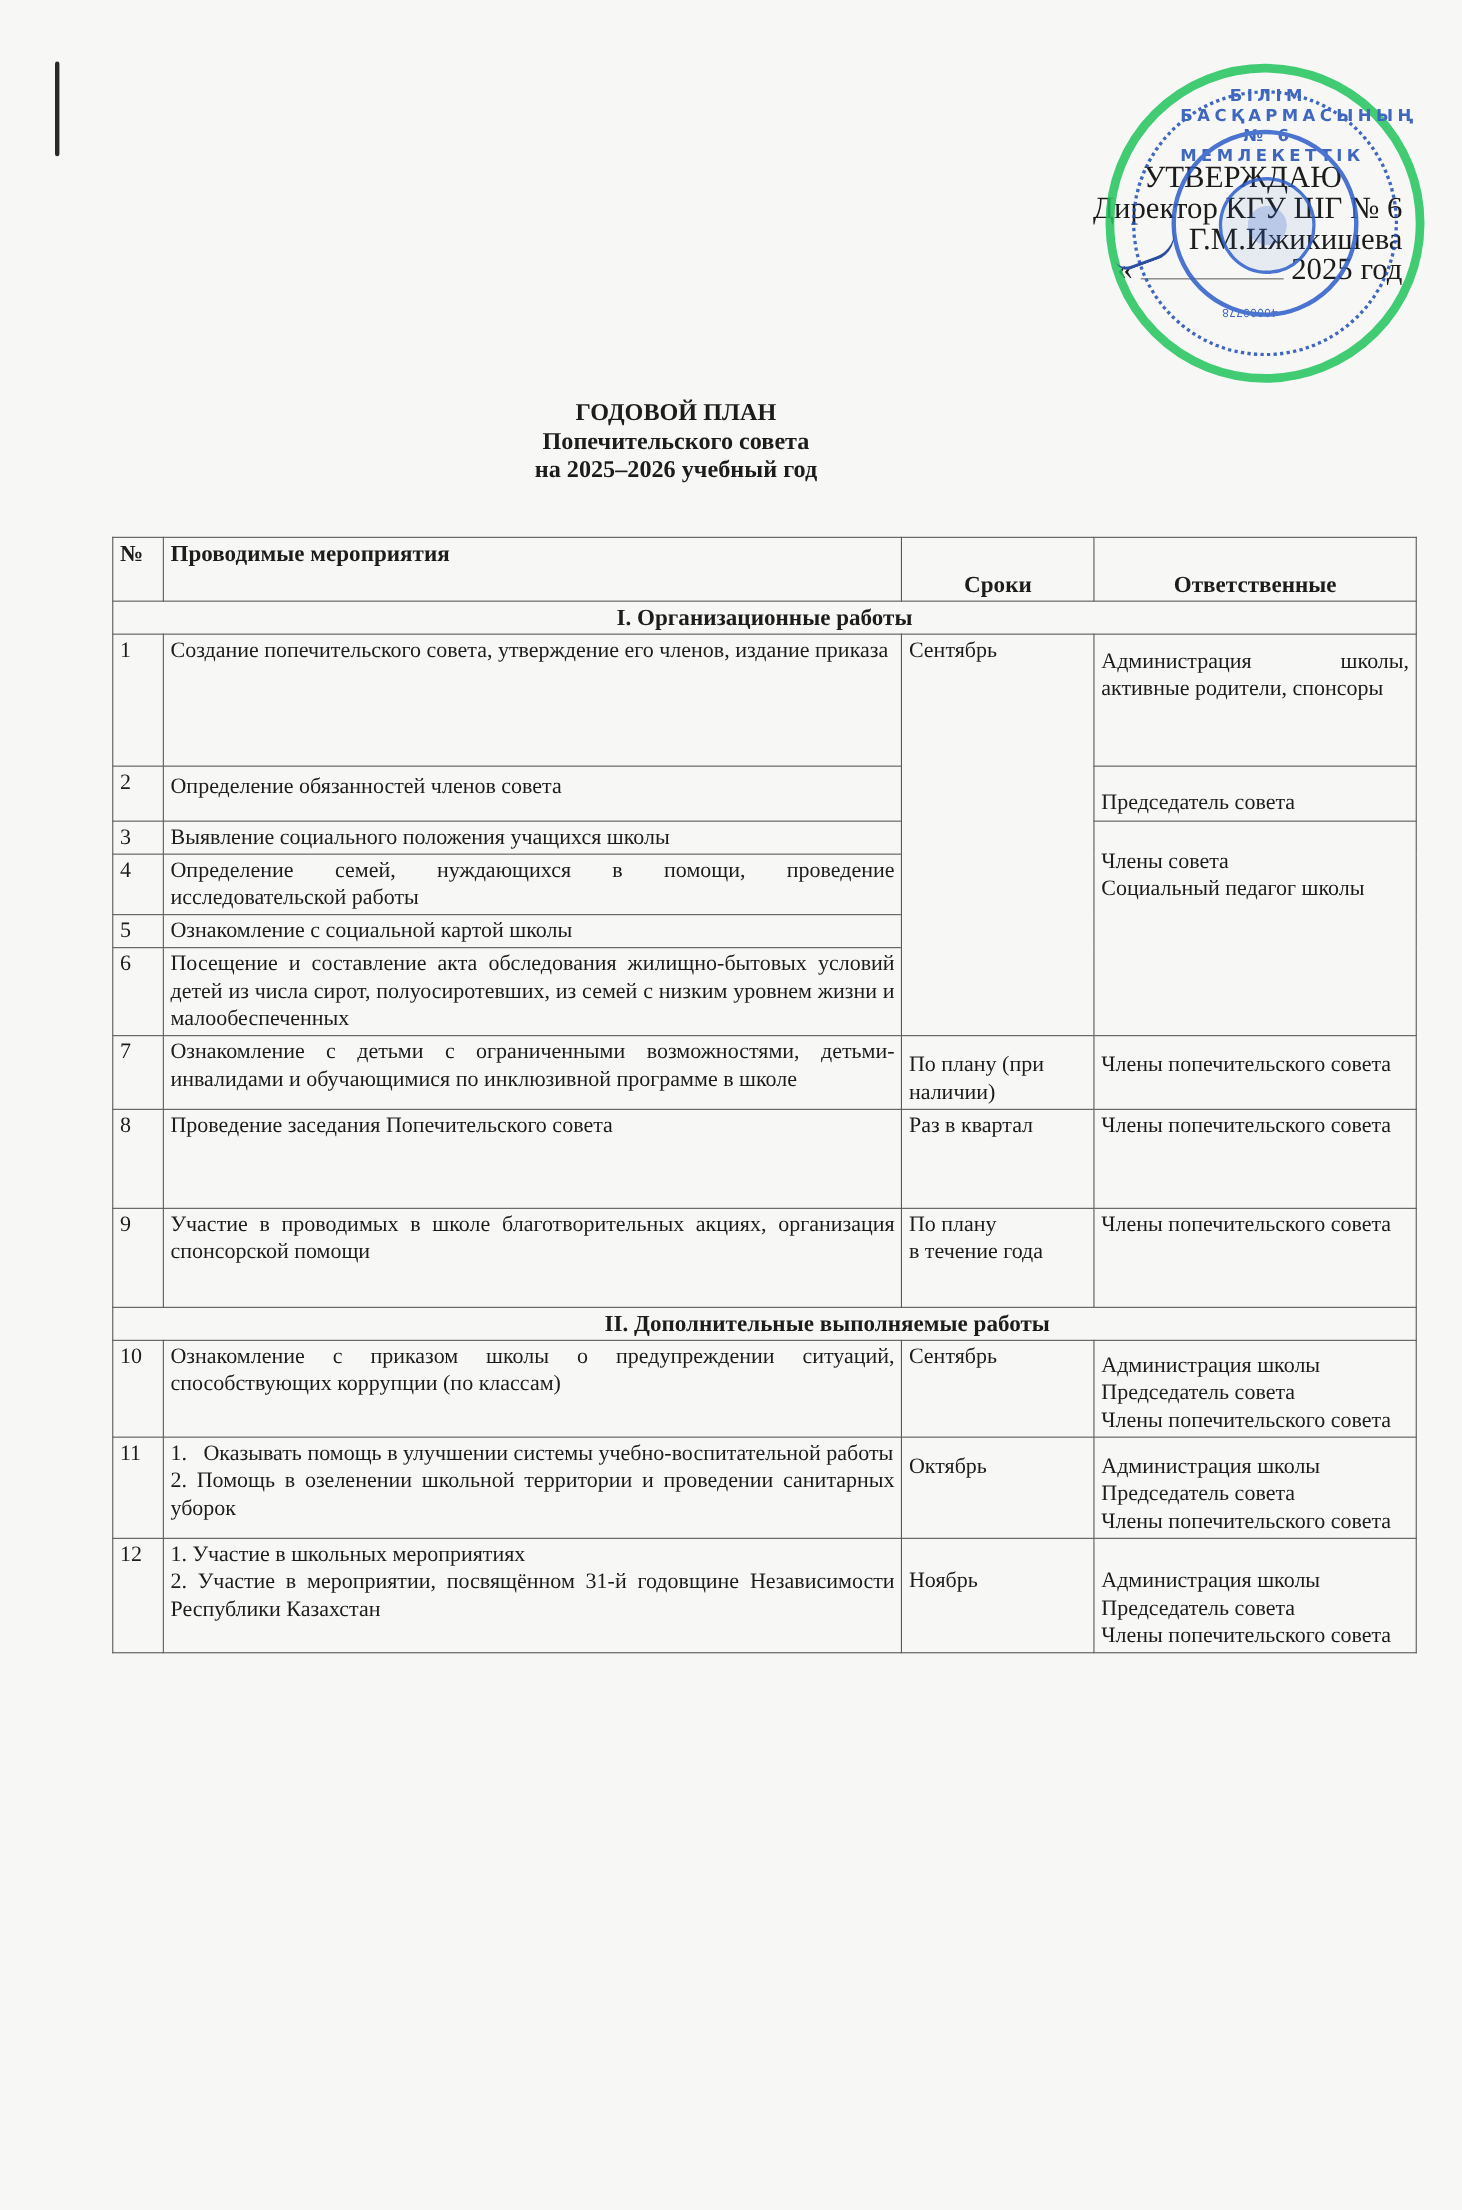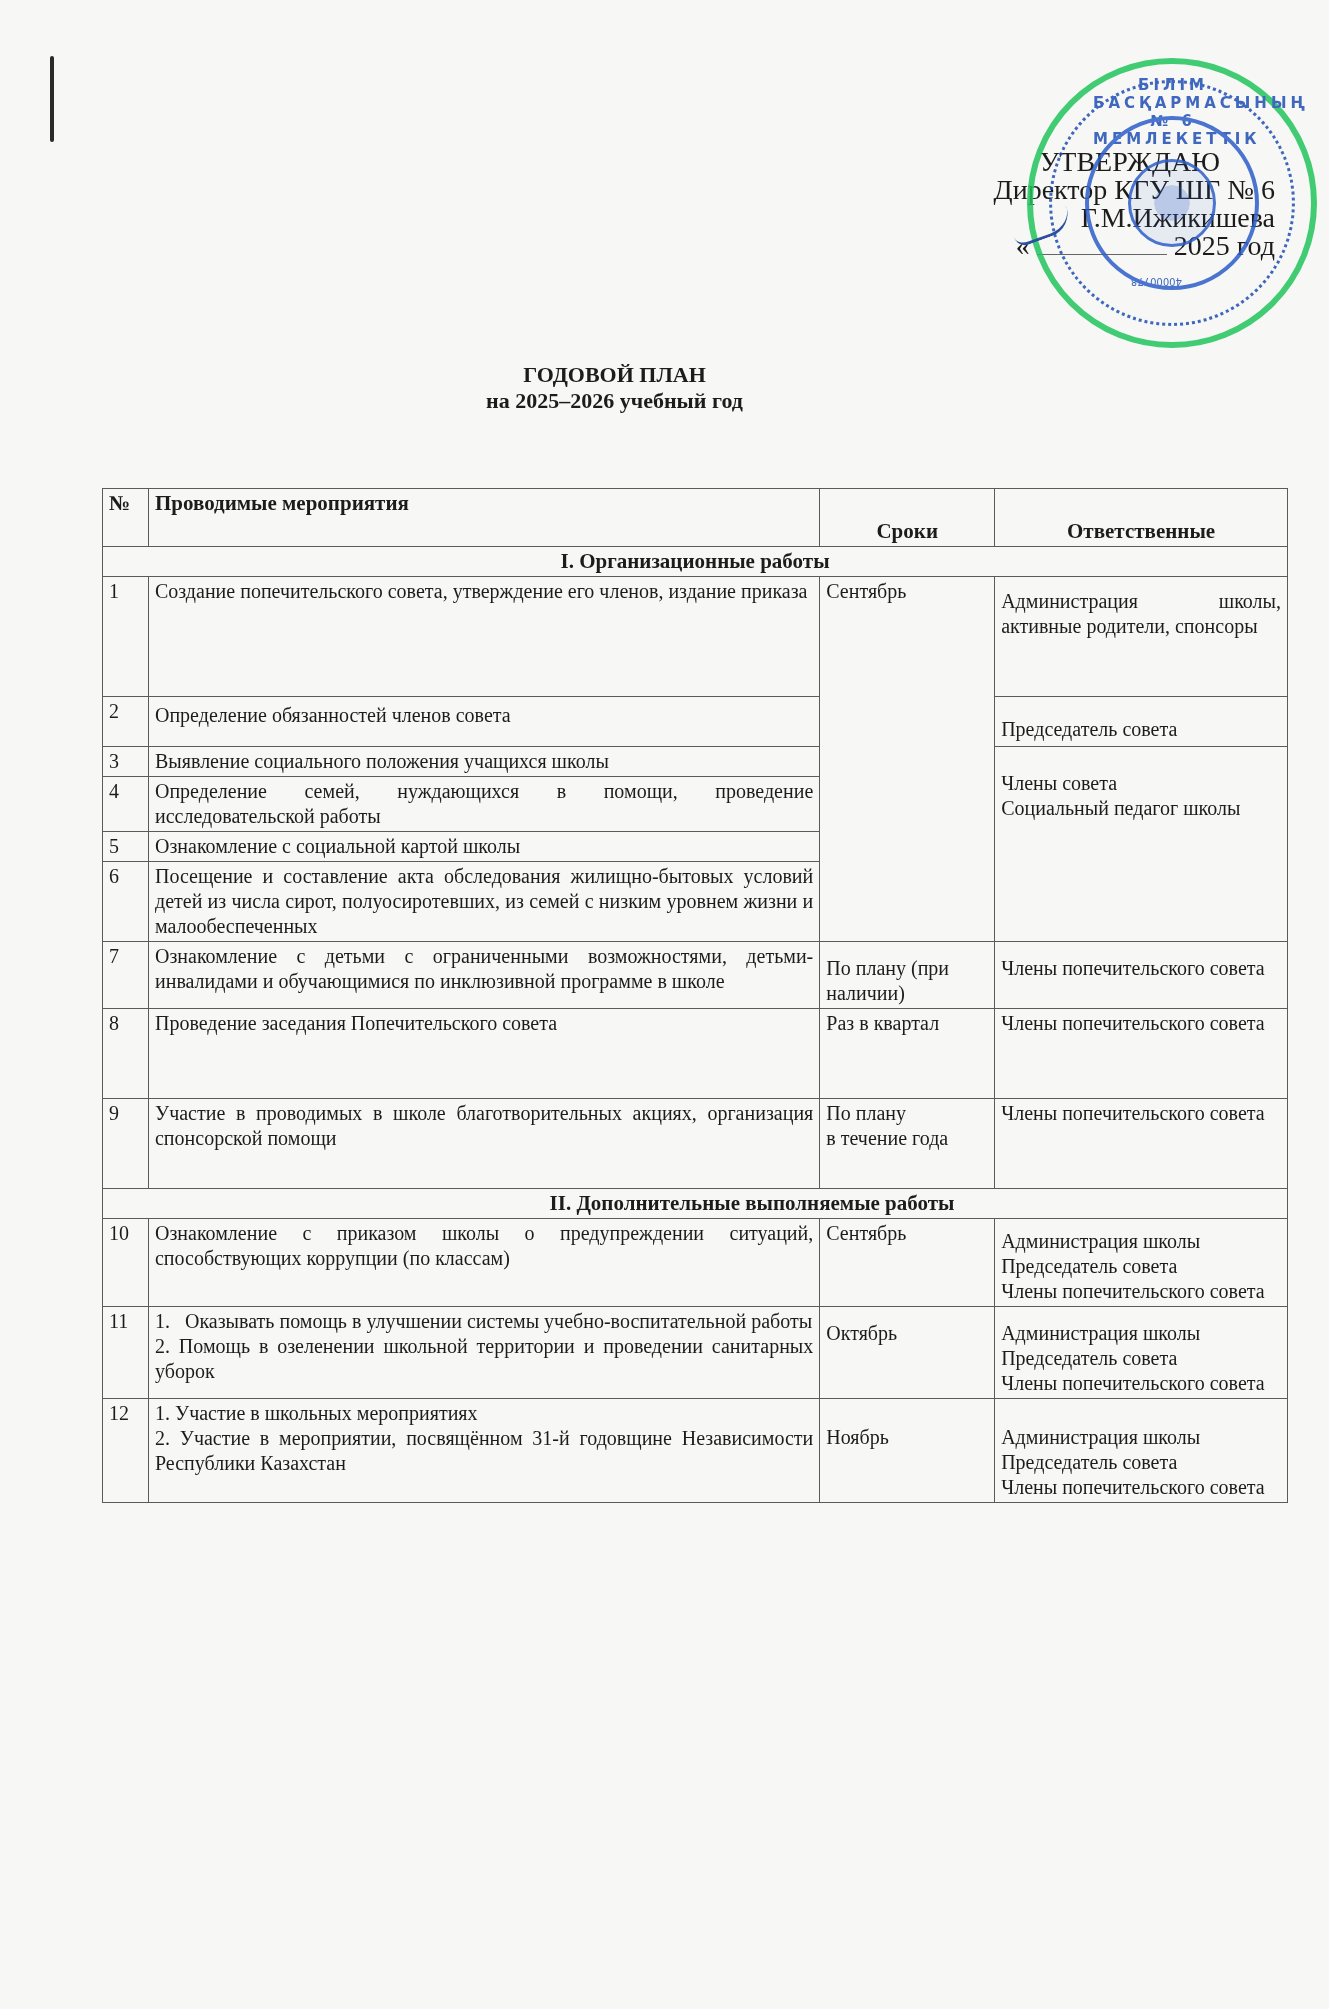--- a/index.html
+++ b/index.html
@@ -5,22 +5,22 @@
     * { box-sizing: border-box; margin: 0; padding: 0; }
     html, body { width: 1329px; height: 2009px; background: #f7f7f5; overflow: hidden; }
     body { position: relative; font-family: "Liberation Serif", "DejaVu Serif", serif; color: #1c1c1c; }
 
     .margin-mark { position: absolute; left: 50px; top: 56px; width: 4px; height: 86px; background: #2a2a2a; border-radius: 2px; }
 
     
     .approval { position: absolute; left: 985px; top: 148px; width: 290px; font-size: 28px; line-height: 28px; text-align: right; z-index: 2; }
     .approval div { white-space: nowrap; }
     .approval .a-title { padding-right: 55px; }
-    .stamp { position: absolute; left: 1027px; top: 58px; width: 290px; height: 290px; border-radius: 50%;
-             border: 6px solid #22c55e; z-index: 3; opacity: 0.85; pointer-events: none; }
+    .stamp { position: absolute; left: 1005px; top: 58px; width: 290px; height: 290px; border-radius: 50%;
+             border: 8px solid #22c55e; z-index: 3; opacity: 0.85; pointer-events: none; }
     .stamp::before { content: ""; position: absolute; inset: 16px; border-radius: 50%; border: 3px dotted #1f4fb5; }
     .stamp::after { content: ""; position: absolute; inset: 52px; border-radius: 50%; border: 4px solid #2c5ec9; }
     .stamp .emblem { position: absolute; left: 95px; top: 95px; width: 88px; height: 88px; border-radius: 50%;
                      border: 3px solid #2c5ec9; background: radial-gradient(circle, rgba(44,94,201,0.35) 0 30%, rgba(44,94,201,0.1) 31% 100%); }
     .stamp .stamp-text { position: absolute; left: 60px; top: 12px; width: 160px; font-family: "DejaVu Sans", sans-serif;
                          font-size: 15px; font-weight: bold; color: #1f4fb5; text-align: center; letter-spacing: 4px; }
     .stamp .stamp-code { position: absolute; left: 98px; top: 212px; font-family: "DejaVu Sans", sans-serif; font-size: 10px; color: #1f4fb5; transform: rotate(180deg); }
     .signature { position: absolute; left: 1012px; top: 215px; width: 60px; height: 24px; border-bottom: 3px solid #2c4fa0; border-radius: 0 0 40px 20px; transform: rotate(-20deg); z-index: 4; }
 
     .title-block { position: absolute; left: 0; top: 362px; width: 1229px; text-align: center; font-weight: bold; font-size: 22px; line-height: 26px; }
@@ -58,20 +58,21 @@
   <div>Г.М.Ижикишева</div>
   <div>
     <span>«</span>
     <span style="display:inline-block;width:130px;border-bottom:1px solid #666;"></span>
     <span>2025 год</span>
   </div>
 </div>
 
 <div class="title-block">
   <div>ГОДОВОЙ ПЛАН</div>
+  <div>Попечительского совета</div>
   <div>на 2025–2026 учебный год</div>
 </div>
 
 <table>
   <colgroup>
     <col class="col-num">
       <col class="col-act">
       <col class="col-date">
       <col class="col-resp">
   </colgroup>

